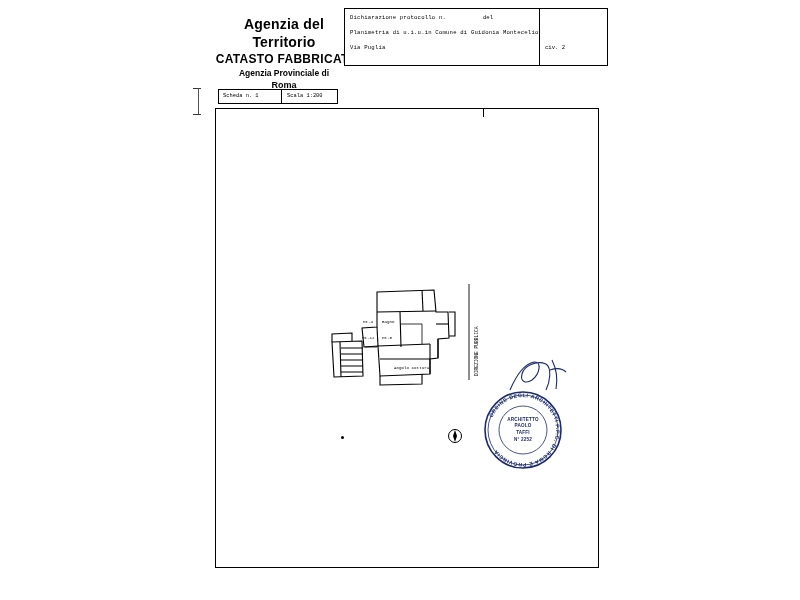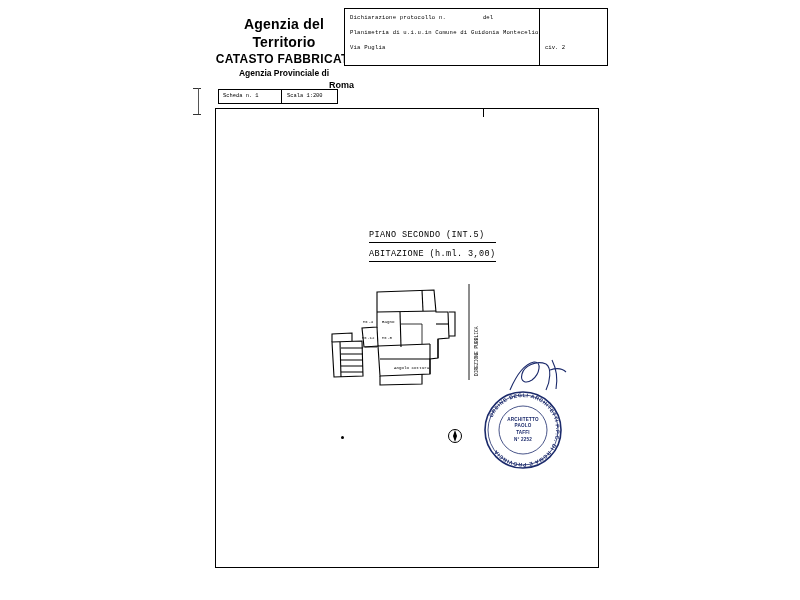--- a/index.html
+++ b/index.html
@@ -44,21 +44,20 @@
   }
   .agency-line3 {
     font-size: 8.5px;
     font-weight: bold;
     margin-top: 1px;
   }
   .agency-line4 {
     font-size: 9px;
     font-weight: bold;
     margin-top: 1px;
-    text-align: right;
   }
 
   
   .decl-box {
     position: absolute;
     left: 344px;
     top: 8px;
     width: 262px;
     height: 56px;
     border: 1px solid #000;
@@ -296,24 +295,20 @@
   <div class="scheda-bar">
     <div class="sep"></div>
     <div class="scheda-text left">Scheda n. 1</div>
     <div class="scheda-text right">Scala 1:200</div>
   </div>
 
   <div class="main-frame">
     <div class="frame-notch"></div>
   </div>
 
-  <div class="title-box">
-    <div class="title-line">PIANO SECONDO (INT.5)</div>
-    <div class="title-line2">ABITAZIONE (h.ml. 3,00)</div>
-  </div>
 
   <div class="plan">
     <svg width="166" height="110" viewBox="0 0 166 110" xmlns="http://www.w3.org/2000/svg">
       <g fill="none" stroke="#000" stroke-width="1.1">
 
         <path d="M55 8 L112 6 L114 28 L126 28 L127 54 L116 55 L116 74 L108 75 L108 90 L58 92 L56 62 L42 63 L40 44 L55 43 Z"></path>
 
         <path d="M55 28 L114 27"></path>
         <path d="M78 28 L79 63"></path>
         <path d="M55 43 L56 62"></path>

